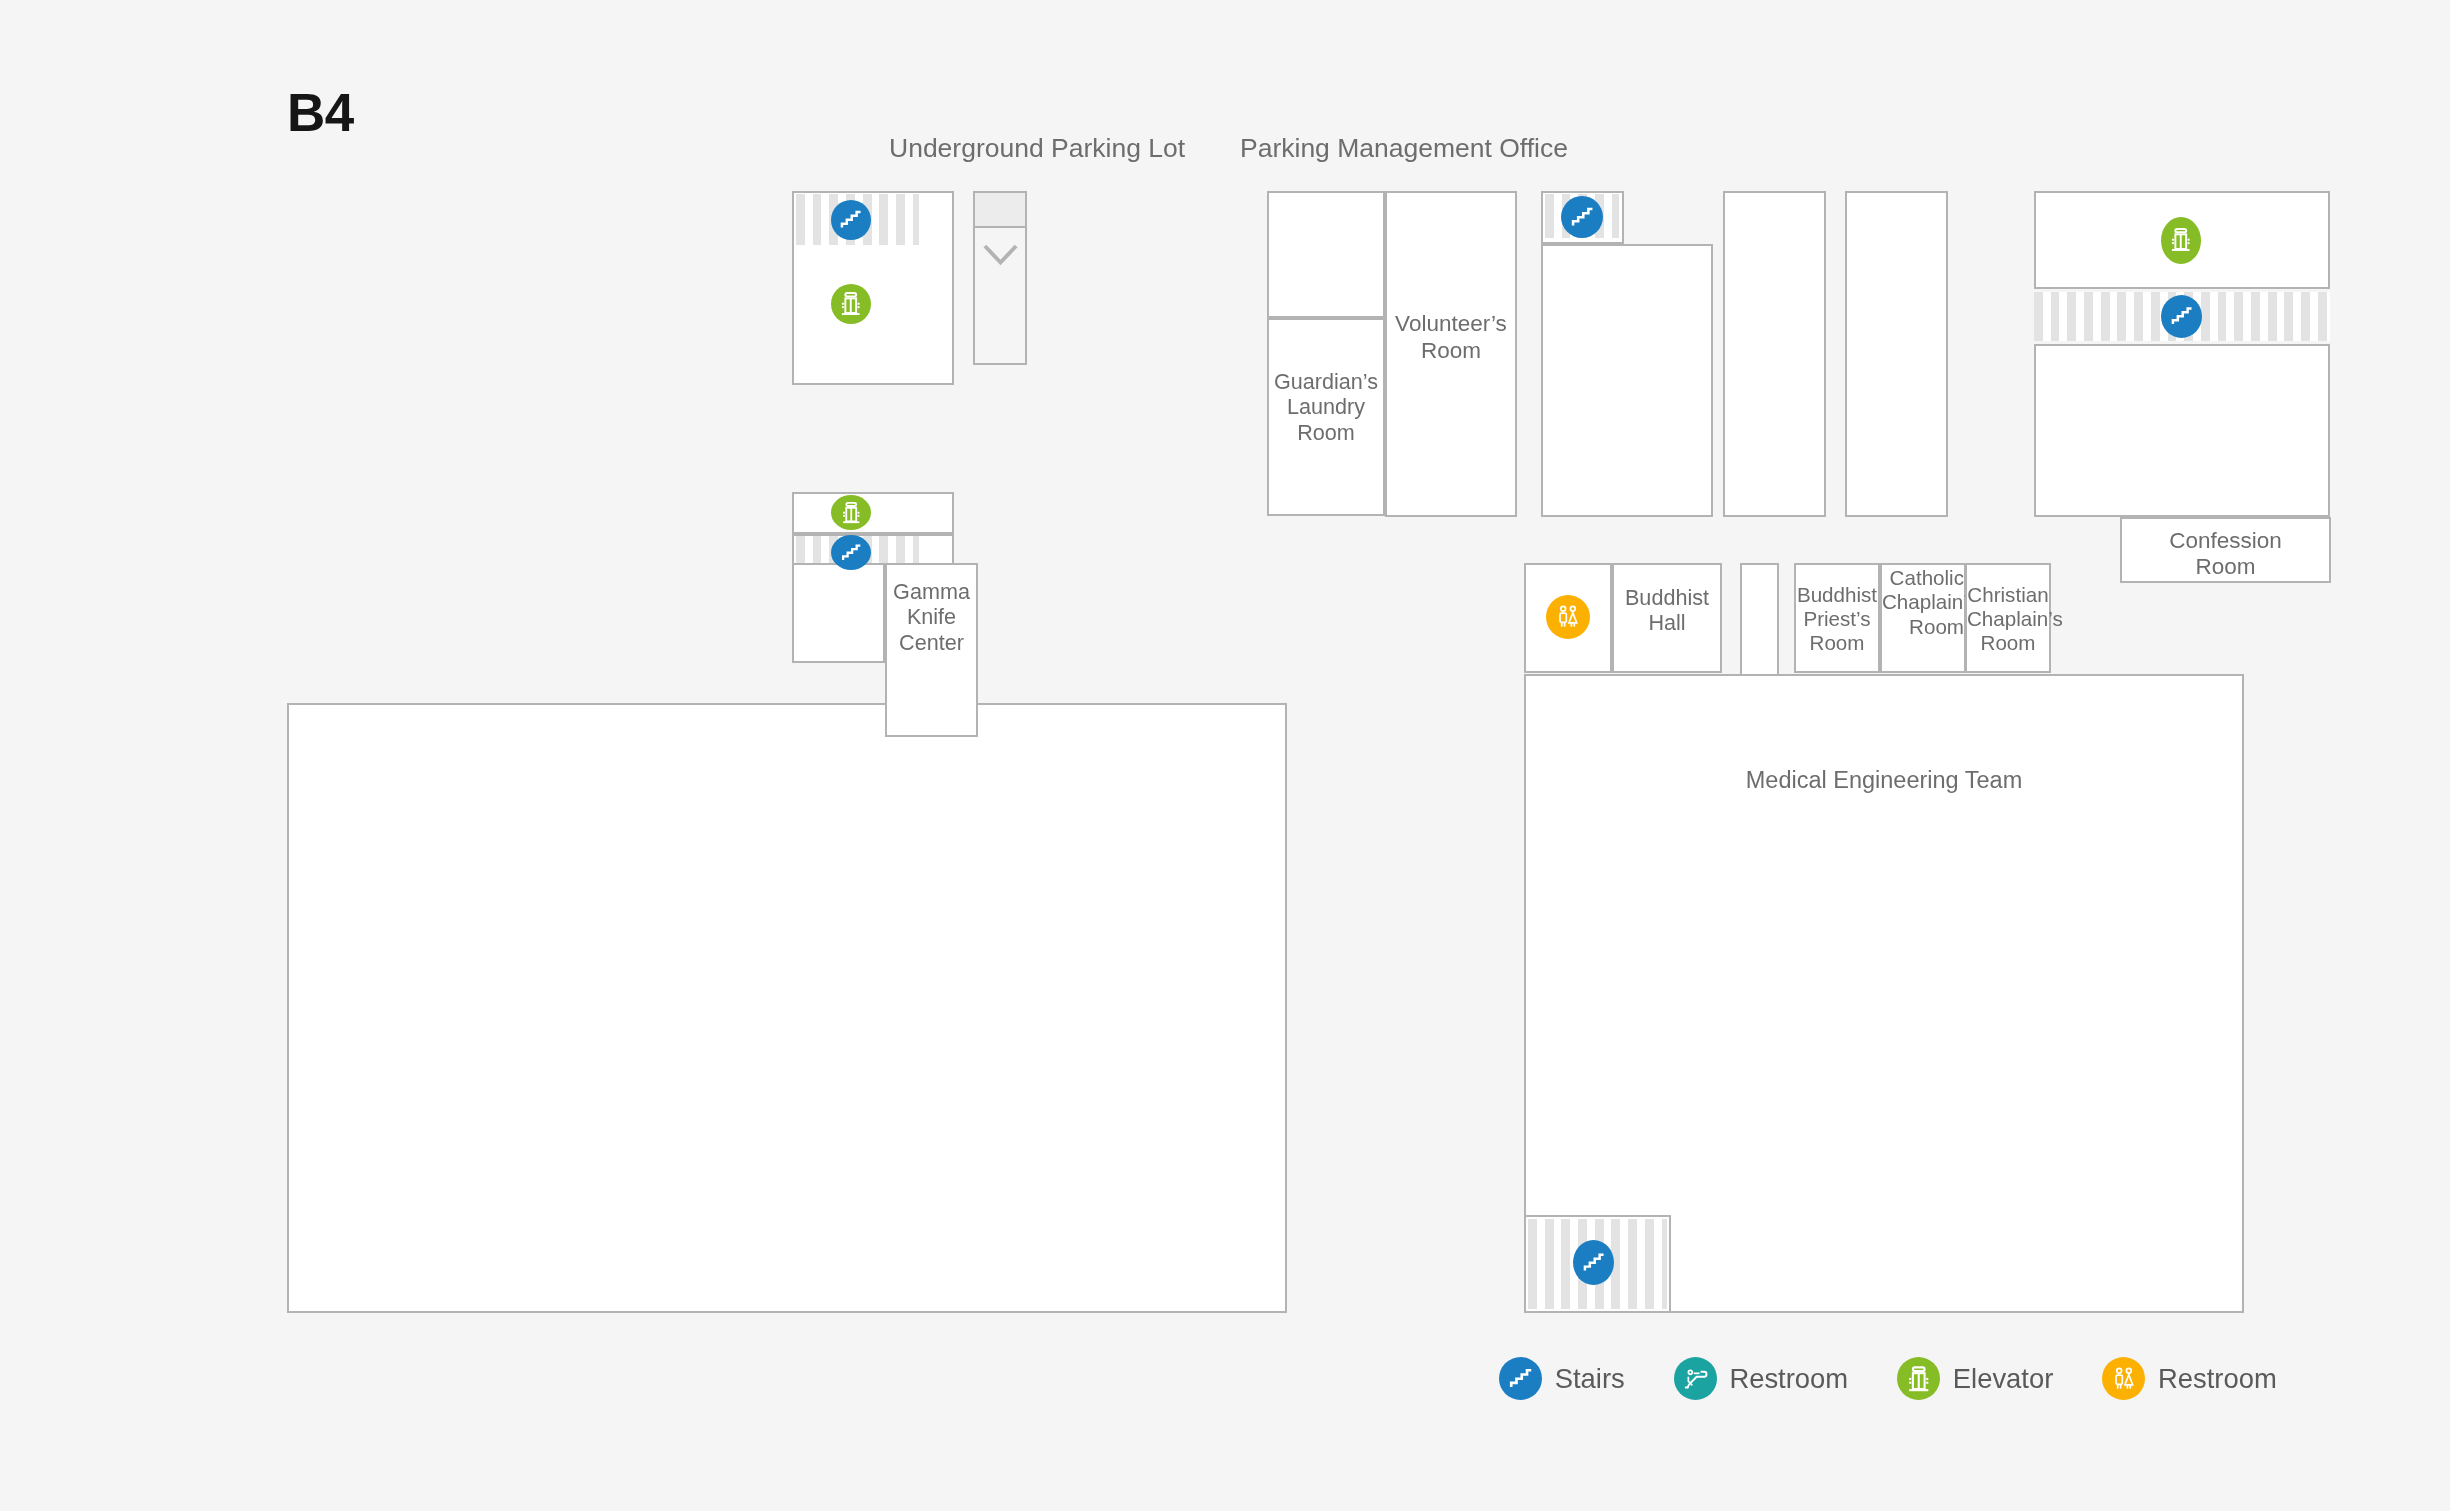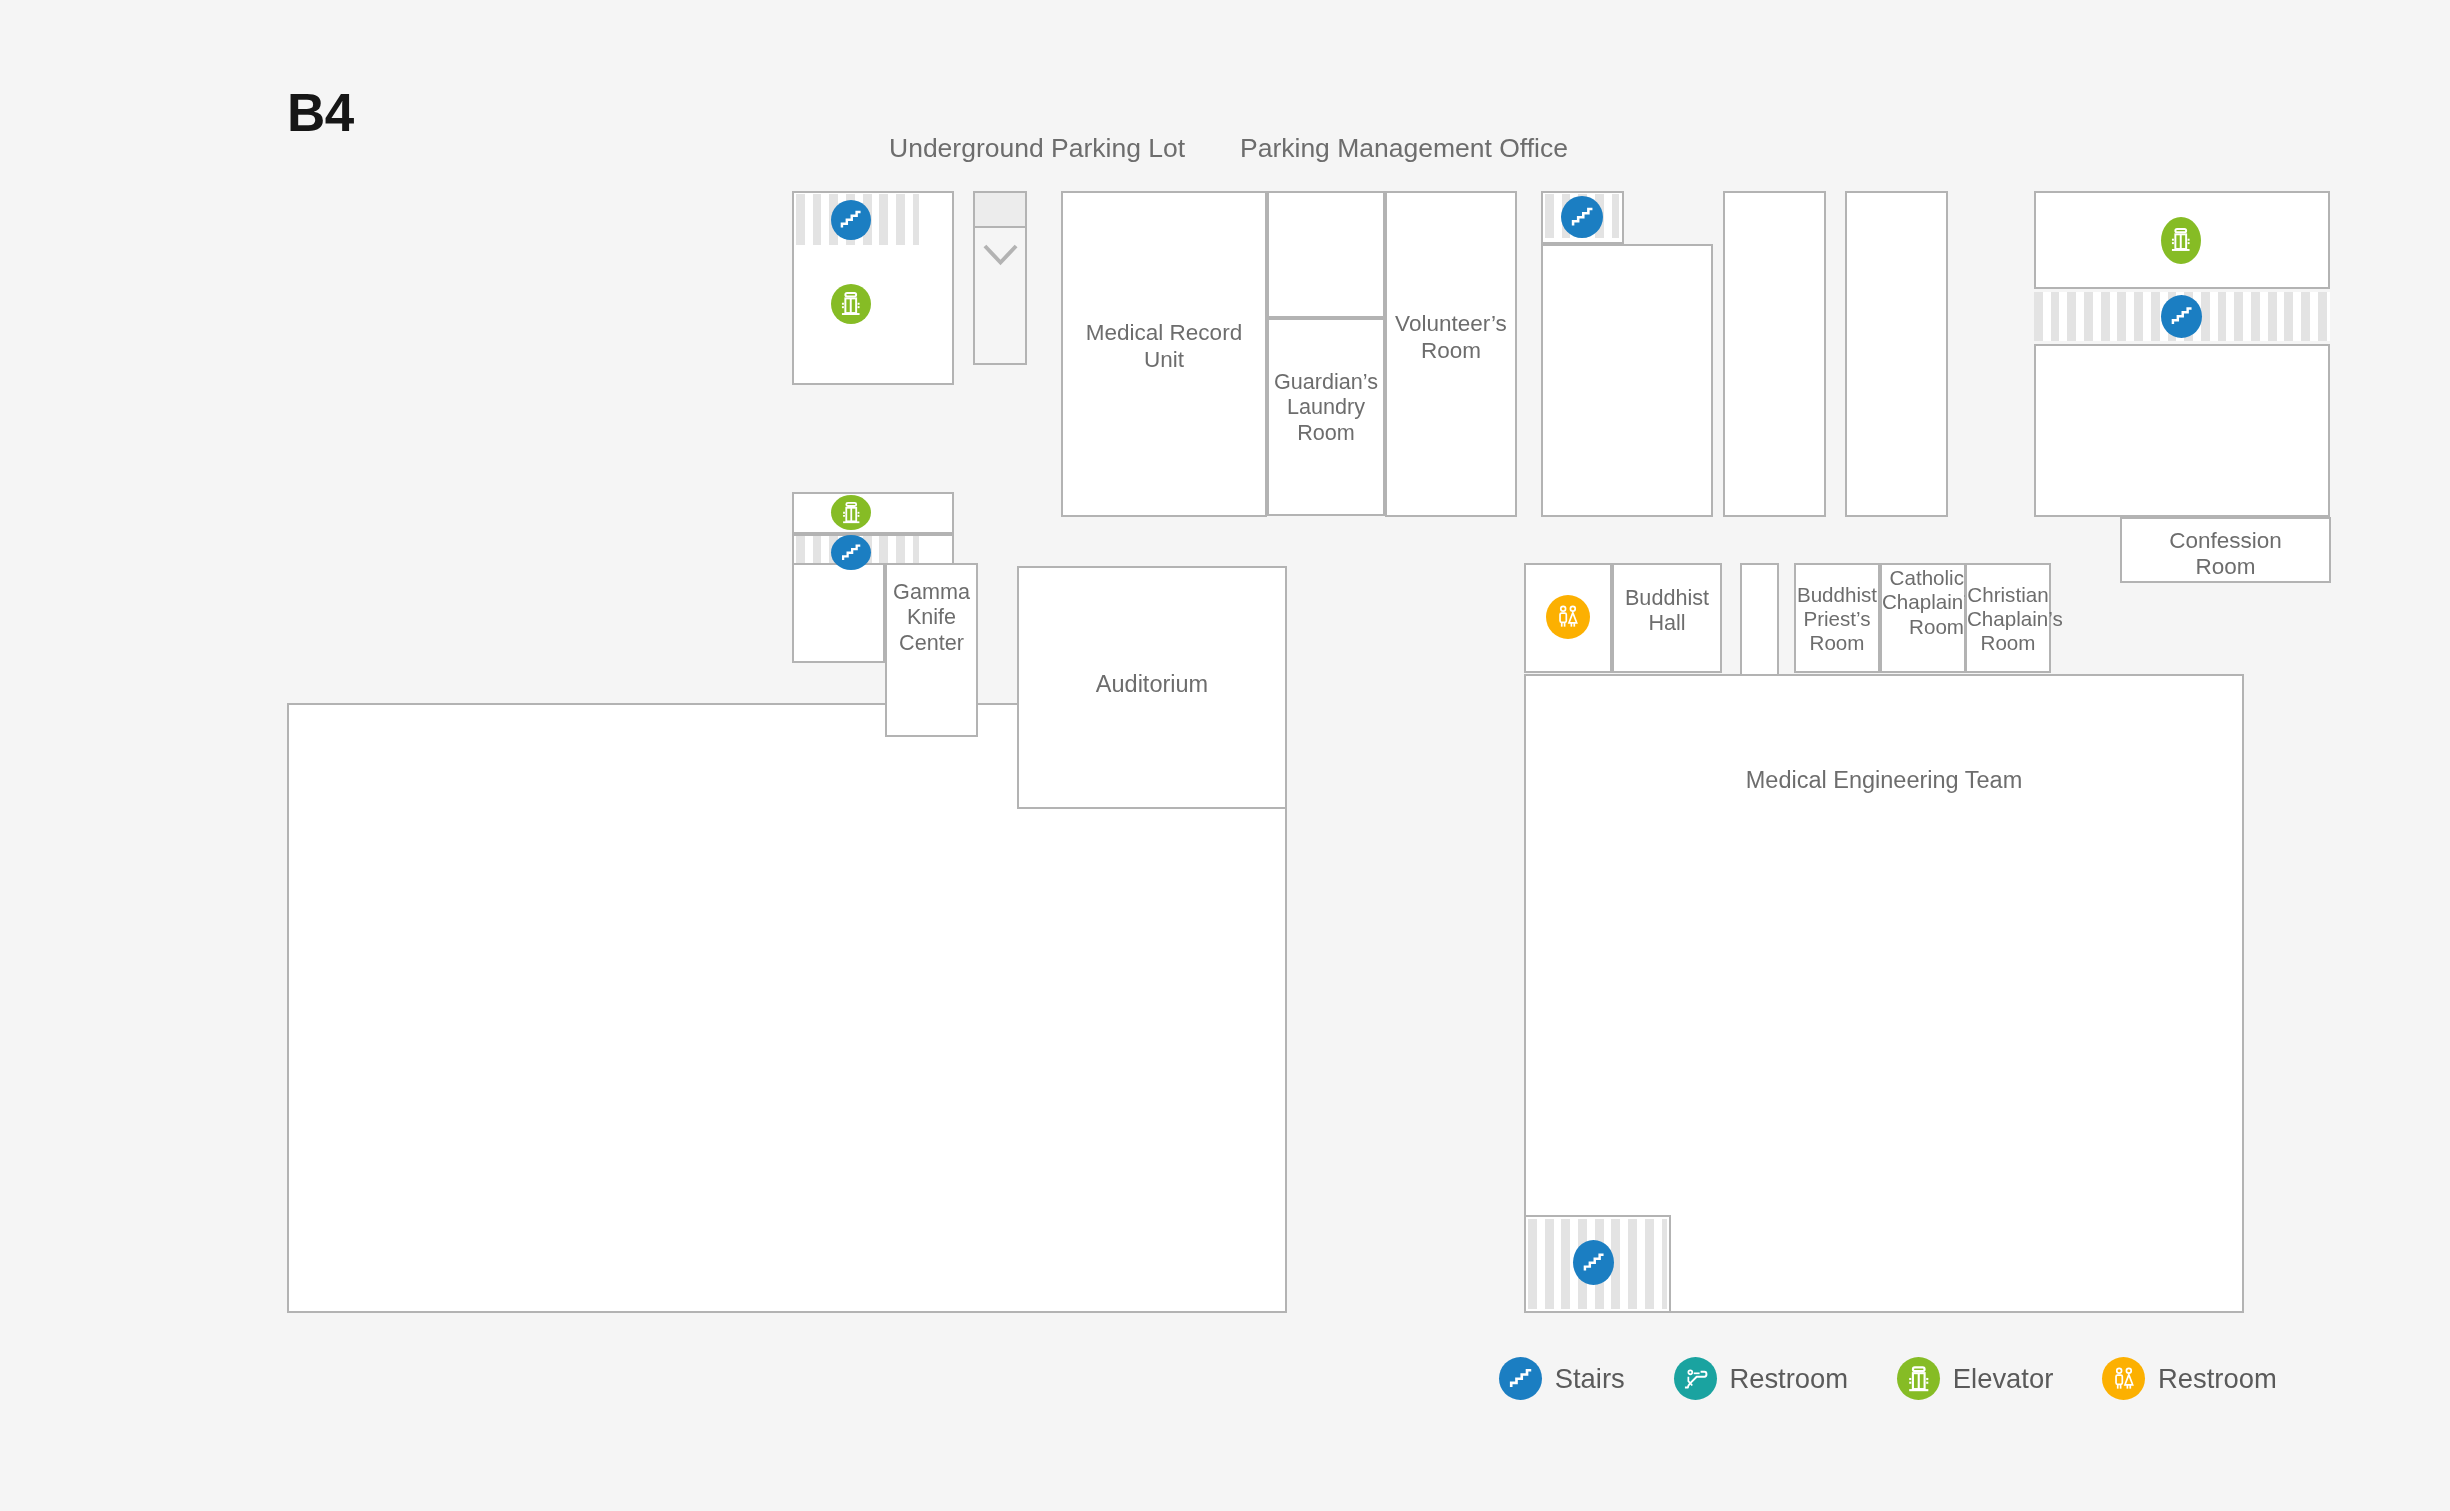--- a/index.html
+++ b/index.html
@@ -112,23 +112,20 @@
     <div class="hatch" style="left:509px;top:345px;width:123px;height:33px;"></div>
 
     <div class="rm" style="left:0px;top:512px;width:1000px;height:610px;"></div>
 
     <div class="ramp-block" style="left:686px;top:0px;width:54px;height:37px;"></div>
     <svg class="chev" style="left:695px;top:51px;" width="37" height="24.5" viewBox="0 0 76 50">
       <polyline points="6,8 38,42 70,8" fill="none" stroke="#b3b3b3" stroke-width="8"></polyline>
     </svg>
     <div class="rm nofill" style="left:686px;top:37px;width:54px;height:137px;border-top:0;"></div>
 
-    <div class="rm" style="left:774px;top:0px;width:206px;height:326px;">
-      <div class="rm-label" style="top:127px;">Medical Record<br>Unit</div>
-    </div>
 
     <div class="rm" style="left:980px;top:0px;width:118px;height:127px;"></div>
 
     <div class="rm" style="left:980px;top:127px;width:118px;height:198px;">
       <div class="rm-label" style="top:49px;font-size:21.6px;">Guardian’s<br>Laundry<br>Room</div>
     </div>
 
     <div class="rm" style="left:1098px;top:0px;width:132px;height:326px;">
       <div class="rm-label" style="top:118px;">Volunteer’s<br>Room</div>
     </div>
@@ -149,23 +146,20 @@
 
     <div class="rm" style="left:1833px;top:326px;width:211px;height:66px;">
       <div class="rm-label" style="top:8.8px;">Confession<br>Room</div>
     </div>
 
     <div class="rm" style="left:505px;top:372px;width:93px;height:100px;"></div>
     <div class="rm" style="left:598px;top:372px;width:93px;height:174px;">
       <div class="rm-label" style="top:13.7px;font-size:21.6px;">Gamma<br>Knife<br>Center</div>
     </div>
 
-    <div class="rm" style="left:730px;top:375px;width:270px;height:243px;">
-      <div class="rm-label" style="top:103px;font-size:23.5px;">Auditorium</div>
-    </div>
 
     <div class="rm" style="left:1237px;top:372px;width:88px;height:110px;"></div>
 
     <div class="rm" style="left:1325px;top:372px;width:110px;height:110px;">
       <div class="rm-label" style="top:19.6px;font-size:21.6px;">Buddhist<br>Hall</div>
     </div>
 
     <div class="rm" style="left:1453px;top:372px;width:39px;height:216px;"></div>
 
     <div class="rm" style="left:1507px;top:372px;width:86px;height:110px;">

